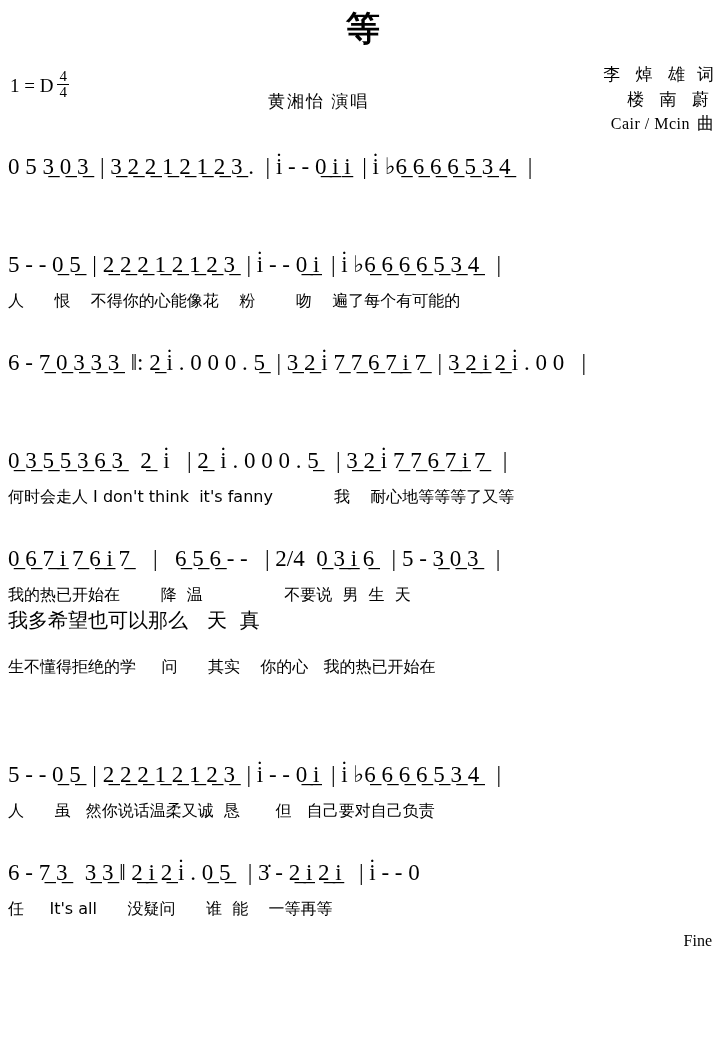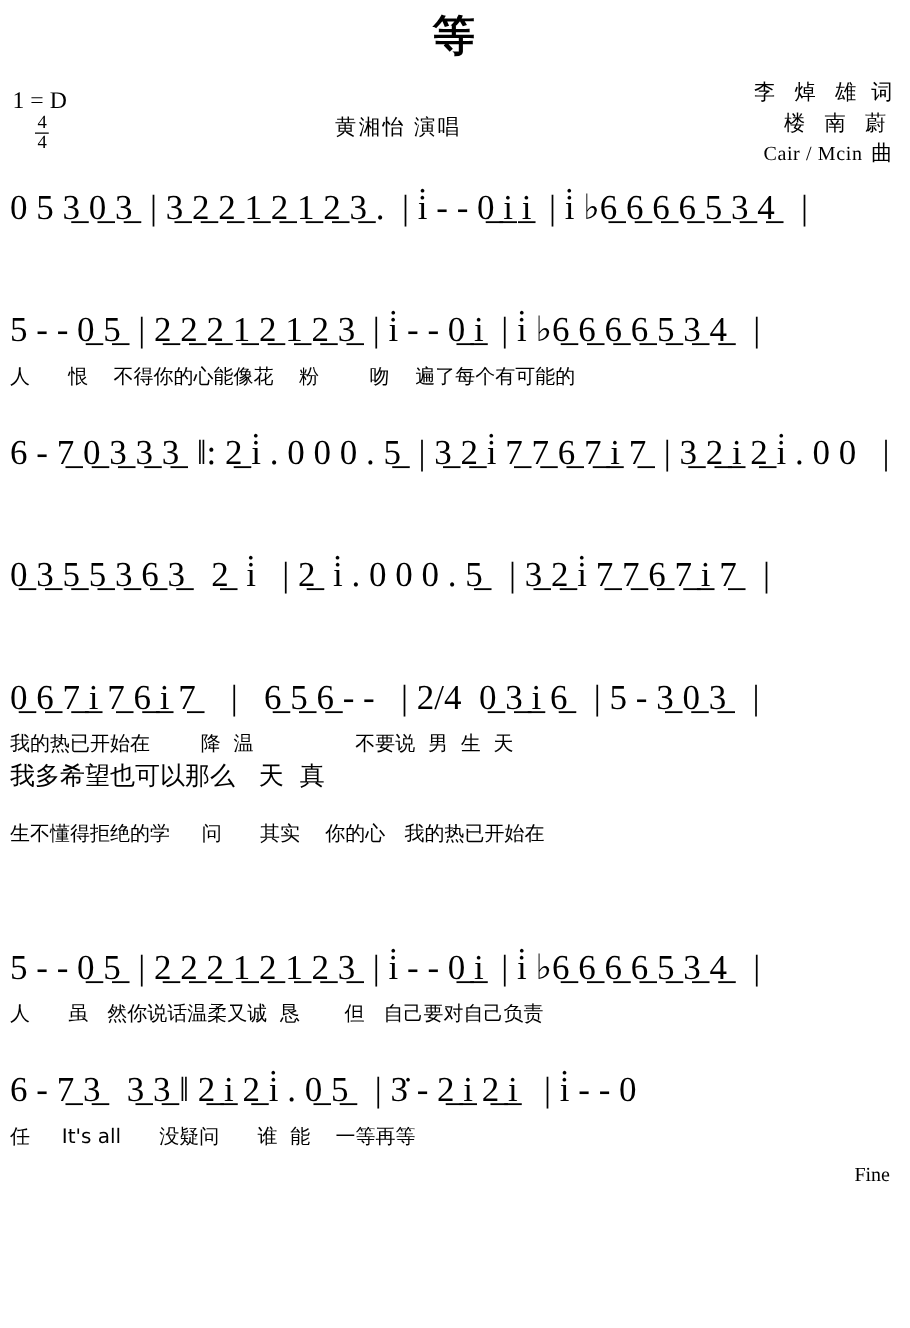--- a/index.html
+++ b/index.html
@@ -23,21 +23,21 @@
     font-family:"DejaVu Sans", sans-serif;
   }
   .hdr{
     position:relative;
     height:92px;
   }
   .key{
     position:absolute;left:10px;top:18px;
     font-size:19px;
     font-family:"Liberation Serif", serif;
-    display:flex;align-items:center;flex-direction:column;
+    display:flex;align-items:center;
   }
   .key .frac{
     display:inline-block;
     text-align:center;
     line-height:1.0;
     font-size:15px;
     margin-left:4px;
     position:relative;
     top:-1px;
   }
@@ -66,21 +66,21 @@
 
   
   .system{
     position:relative;
     margin:0 8px;
     height:98px;
   }
   .notes{
     position:relative;
     height:46px;
-    font-size:28px;
+    font-size:23px;
     font-family:"Liberation Serif", serif;
     white-space:pre;
     line-height:46px;
     letter-spacing:0px;
   }
   .lyrics{
     position:relative;
     font-size:16px;
     font-family:"DejaVu Sans", sans-serif;
     white-space:pre;
@@ -139,20 +139,21 @@
     <div class="notes">5 - - 0̲ 5̲  | 2̲ 2̲ 2̲ 1̲ 2̲ 1̲ 2̲ 3̲  | i̇ - - 0̲ i̲  | i̇ ♭6̲ 6̲ 6̲ 6̲ 5̲ 3̲ 4̲   |</div>
     <div class="lyrics">人      恨    不得你的心能像花    粉        吻    遍了每个有可能的</div>
   </div>
 
   <div class="system">
     <div class="notes">6 - 7̲ 0̲ 3̲ 3̲ 3̲  ‖: 2̲ i̇ . 0 0 0 . 5̲  | 3̲ 2̲ i̇ 7̲ 7̲ 6̲ 7̲ i̲ 7̲  | 3̲ 2̲ i̲ 2̲ i̇ . 0 0   |</div>
   </div>
 
   <div class="system">
     <div class="notes">0̲ 3̲ 5̲ 5̲ 3̲ 6̲ 3̲   2̲  i̇   | 2̲  i̇ . 0 0 0 . 5̲   | 3̲ 2̲ i̇ 7̲ 7̲ 6̲ 7̲ i̲ 7̲   |</div>
+    <div class="lyrics">何时会走人 I don't think  it's fanny            我    耐心地等等等了又等</div>
   </div>
 
   <div class="system" style="height:118px">
     <div class="notes">0̲ 6̲ 7̲ i̲ 7̲ 6̲ i̲ 7̲    |   6̲ 5̲ 6̲ - -   | 2/4  0̲ 3̲ i̲ 6̲   | 5 - 3̲ 0̲ 3̲   |</div>
     <div class="lyrics">我的热已开始在        降  温                不要说  男  生  天</div>
     <div class="lyrics2">我多希望也可以那么   天  真</div>
   </div>
 
   <div class="system">
     <div class="lyrics">生不懂得拒绝的学     问      其实    你的心   我的热已开始在</div>

